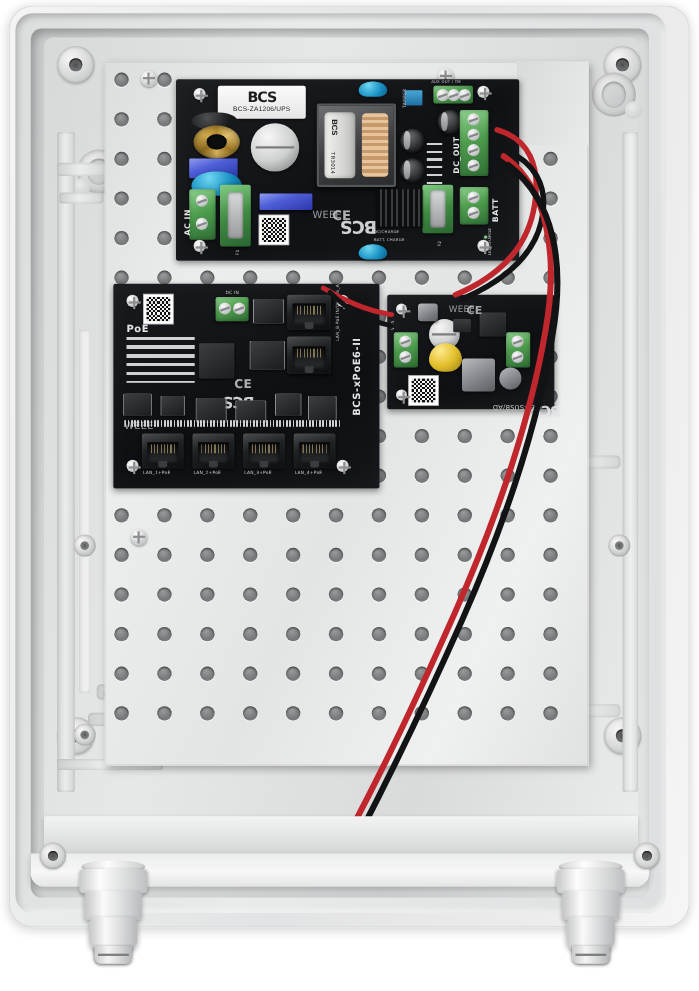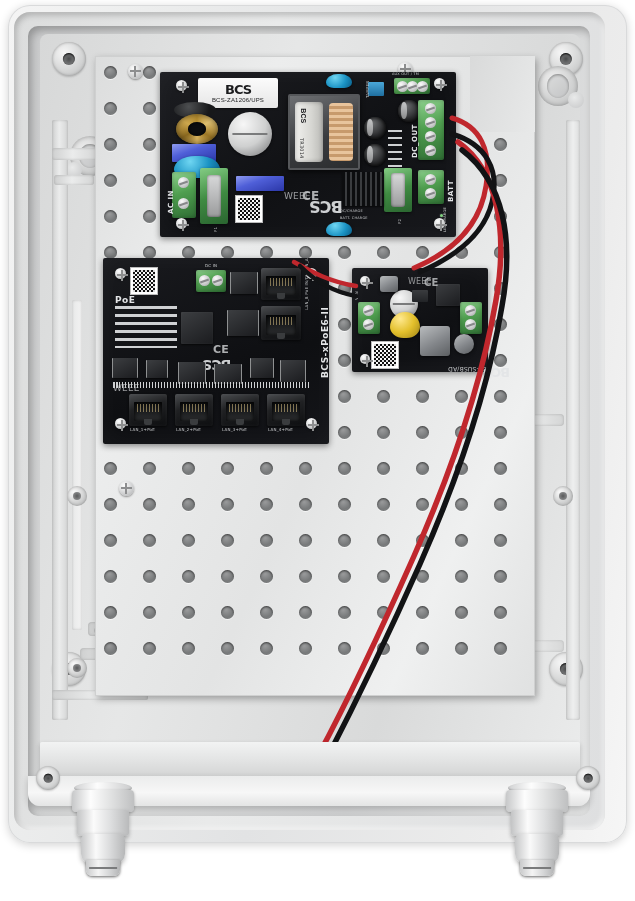--- a/index.html
+++ b/index.html
@@ -61,21 +61,21 @@
         background:radial-gradient(circle at 40% 30%,#9a9b9c,#77797a 60%,#8e9091);
         box-shadow:inset 0 1px 2px rgba(0,0,0,.55), 0 1px 0 rgba(255,255,255,.65);}
   .pscrew{position:absolute;width:15px;height:15px;border-radius:50%;
         background:radial-gradient(circle at 35% 30%,#fdfdfd,#c9cacb 65%,#a9aaab);
         box-shadow:0 1px 2px rgba(0,0,0,.4);}
   .pscrew::after{content:"";position:absolute;left:2px;top:6px;width:11px;height:2px;background:#8d8e8f;}
   .pscrew::before{content:"";position:absolute;left:6px;top:2px;width:2px;height:11px;background:#8d8e8f;}
 
   
   .pcb{position:absolute;background:#15161a;border-radius:2px;
-        box-shadow:0 2px 6px rgba(0,0,0,.45), inset 0 0 26px rgba(255,255,255,.035);}
+        box-shadow:0 2px 6px rgba(0,0,0,.45), inset 0 0 26px rgba(255,255,255,.035);padding-left:16px;}
   .pcb.psu{left:160px;top:72px;width:296px;height:165px;
         background:linear-gradient(150deg,#1c1d21,#101114 55%,#17181c);}
   .pcb.sw{left:103px;top:258px;width:226px;height:186px;
         background:linear-gradient(160deg,#191a1e,#0e0f12 60%,#141519);}
   .pcb.usb{left:352px;top:268px;width:136px;height:104px;
         background:linear-gradient(150deg,#1a1b1f,#0f1013 60%,#16171b);}
 
   .sk{position:absolute;color:#c9cbcd;font-size:4px;line-height:1;letter-spacing:.2px;
        font-family:"DejaVu Sans",sans-serif;white-space:nowrap;}
   .sk.rot{transform:rotate(-90deg);transform-origin:left top;}

